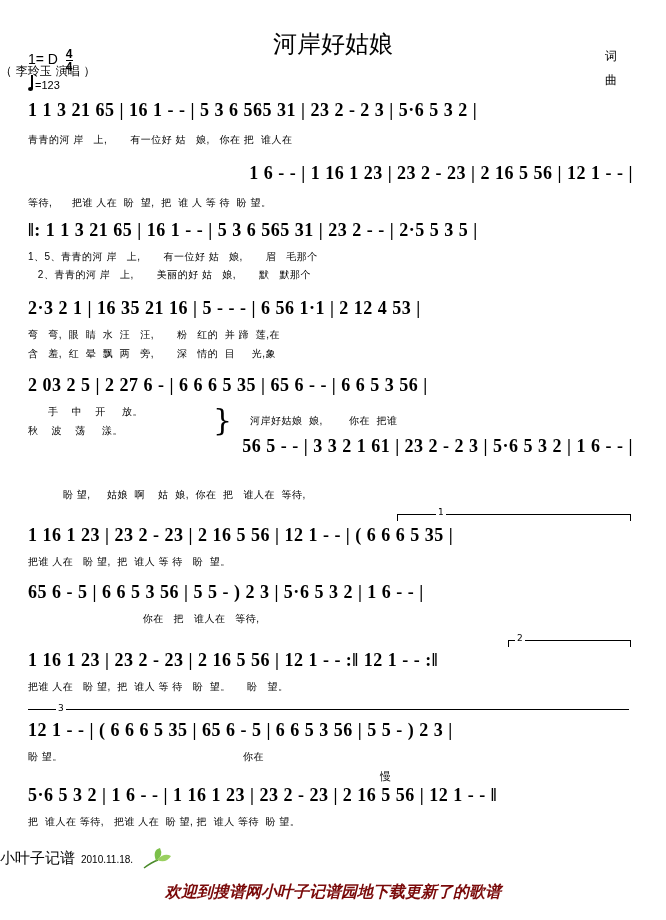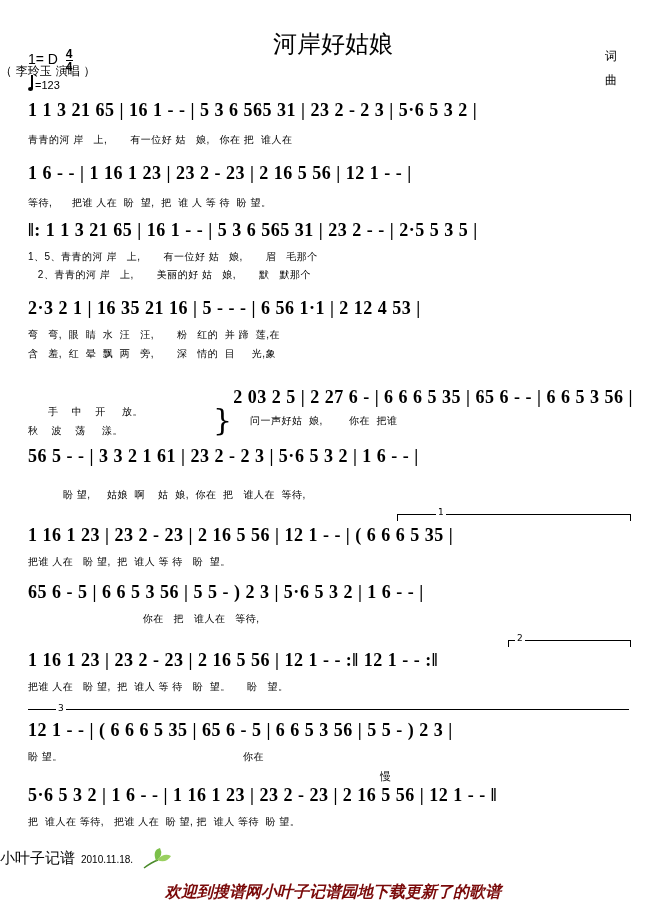--- a/index.html
+++ b/index.html
@@ -43,38 +43,38 @@
 <div class="abs tempo">
   <span class="note-glyph"></span><span>=123</span>
 </div>
 
 <div class="abs credit" style="top:48px;">词</div>
 <div class="abs credit" style="top:72px;">曲</div>
 
 <div class="abs line" style="top:100px;">1 1 3 21 65 | 16 1 - - | 5 3 6 565 31 | 23 2 - 2 3 | 5·6 5 3 2 |</div>
 <div class="abs lyric" style="top:133px;">青青的河 岸   上,       有一位好 姑   娘,   你在 把  谁人在</div>
 
-<div class="abs line" style="top:163px;">1 6 - - | 1 16 1 23 | 23 2 - 23 | 2 16 5 56 | 12 1 - - |</div>
+<div class="abs line" style="top:163px;text-align:right;">1 6 - - | 1 16 1 23 | 23 2 - 23 | 2 16 5 56 | 12 1 - - |</div>
 <div class="abs lyric" style="top:196px;">等待,      把谁 人在  盼  望,  把  谁 人 等 待  盼 望。</div>
 
 <div class="abs line" style="top:220px;">‖: 1 1 3 21 65 | 16 1 - - | 5 3 6 565 31 | 23 2 - - | 2·5 5 3 5 |</div>
 <div class="abs lyric" style="top:250px;">1、5、青青的河 岸   上,       有一位好 姑   娘,       眉   毛那个</div>
 <div class="abs lyric" style="top:268px;">   2、青青的河 岸   上,       美丽的好 姑   娘,       默   默那个</div>
 
 <div class="abs line" style="top:298px;">2·3 2 1 | 16 35 21 16 | 5 - - - | 6 56 1·1 | 2 12 4 53 |</div>
 <div class="abs lyric" style="top:328px;">弯   弯,  眼  睛  水  汪   汪,       粉   红的  并 蹄  莲,在</div>
 <div class="abs lyric" style="top:347px;">含   羞,  红  晕  飘  两   旁,       深   情的  目     光,象</div>
 
-<div class="abs line" style="top:387px;text-align:right;">2 03 2 5 | 2 27 6 - | 6 6 6 5 35 | 65 6 - - | 6 6 5 3 56 |</div>
+<div class="abs line" style="top:375px;">2 03 2 5 | 2 27 6 - | 6 6 6 5 35 | 65 6 - - | 6 6 5 3 56 |</div>
 <div class="abs lyric" style="top:405px;margin-left:20px;">手    中    开     放。</div>
 <div class="abs lyric" style="top:424px;">秋    波    荡     漾。</div>
 <div class="abs" style="left:213px; top:402px; font-size:30px; font-family:'DejaVu Serif', serif;">}</div>
-<div class="abs lyric" style="left:250px; width:380px; top:414px;">问一声好姑  娘,        你在  把谁</div>
+<div class="abs lyric" style="left:250px; width:380px; top:414px;">河岸好姑娘  娘,        你在  把谁</div>
 
-<div class="abs line" style="top:446px;">56 5 - - | 3 3 2 1 61 | 23 2 - 2 3 | 5·6 5 3 2 | 1 6 - - |</div>
+<div class="abs line" style="top:436px;text-align:right;">56 5 - - | 3 3 2 1 61 | 23 2 - 2 3 | 5·6 5 3 2 | 1 6 - - |</div>
 <div class="abs lyric" style="top:488px;margin-left:35px;">盼 望,     姑娘  啊    姑  娘,  你在  把   谁人在  等待,</div>
 
 <div class="abs volta volta-r" style="left:397px; top:514px; width:232px;">
   <span class="volta-num" style="left:38px;">1</span>
 </div>
 <div class="abs line" style="top:525px;">1 16 1 23 | 23 2 - 23 | 2 16 5 56 | 12 1 - - | ( 6 6 6 5 35 |</div>
 <div class="abs lyric" style="top:555px;">把谁 人在   盼 望,  把  谁人 等 待   盼  望。</div>
 
 <div class="abs line" style="top:582px;">65 6 - 5 | 6 6 5 3 56 | 5 5 - ) 2 3 | 5·6 5 3 2 | 1 6 - - |</div>
 <div class="abs lyric" style="top:612px;">                                   你在   把   谁人在   等待,</div>

